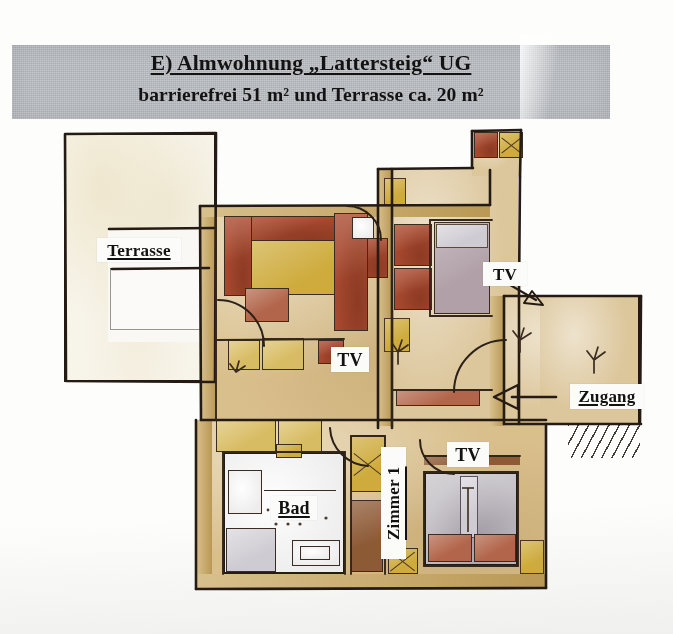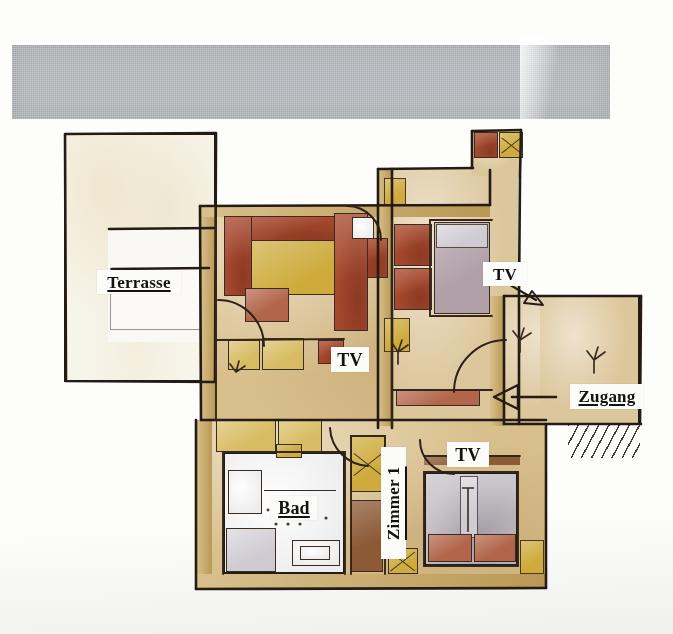--- a/index.html
+++ b/index.html
@@ -200,20 +200,22 @@
     z-index: 30;
     pointer-events: none;
   }
 </style>
 </head>
 <body>
 
 <div id="scan-page"></div>
 
 <div id="title-banner">
+  <div class="tline1">E) Almwohnung „Lattersteig“ UG</div>
+  <div class="tline2">barrierefrei 51 m² und Terrasse ca. 20 m²</div>
 </div>
 <div id="banner-fleck-a"></div>
 
 <div id="plan">
 
   <div class="pl f-cream ink" style="left:64px; top:133px; width:152px; height:249px;"></div>
   <div class="pl f-terr-in" style="left:108px; top:228px; width:105px; height:114px; border-top:1.8px solid #1d1610;"></div>
   <div class="pl" style="left:110px; top:268px; width:100px; height:62px; border:1.2px solid #9a968c; border-top:1.8px solid #222; background:rgba(255,255,255,.35);"></div>
 
   <div class="pl f-floor" style="left:200px; top:205px; width:290px; height:215px;"></div>
@@ -365,21 +367,21 @@
       <circle cx="300" cy="524" r="1.6"></circle>
         <circle cx="326" cy="518" r="1.6"></circle>
       <circle cx="268" cy="510" r="1.4"></circle>
     </g>
 
     <g fill="none" stroke="#3a2c20" stroke-width="1.6">
       <path d="M468,488 l0,44 M462,488 l12,0"></path>
     </g>
   </svg>
 
-  <div class="chip uline" style="left:97px; top:238px; width:84px; height:24px; font-size:17px;margin-top:32px;">Terrasse</div>
+  <div class="chip uline" style="left:97px; top:238px; width:84px; height:24px; font-size:17px;">Terrasse</div>
 
 
   <div class="chip" style="left:331px; top:347px; width:38px; height:25px; font-size:18px;">TV</div>
 
 
   <div class="chip" style="left:483px; top:262px; width:44px; height:24px; font-size:17px;">TV</div>
 
   <div class="chip uline" style="left:570px; top:384px; width:74px; height:25px; font-size:17px;">Zugang</div>
 
   <div class="chip uline" style="left:271px; top:496px; width:46px; height:24px; font-size:18px;">Bad</div>

